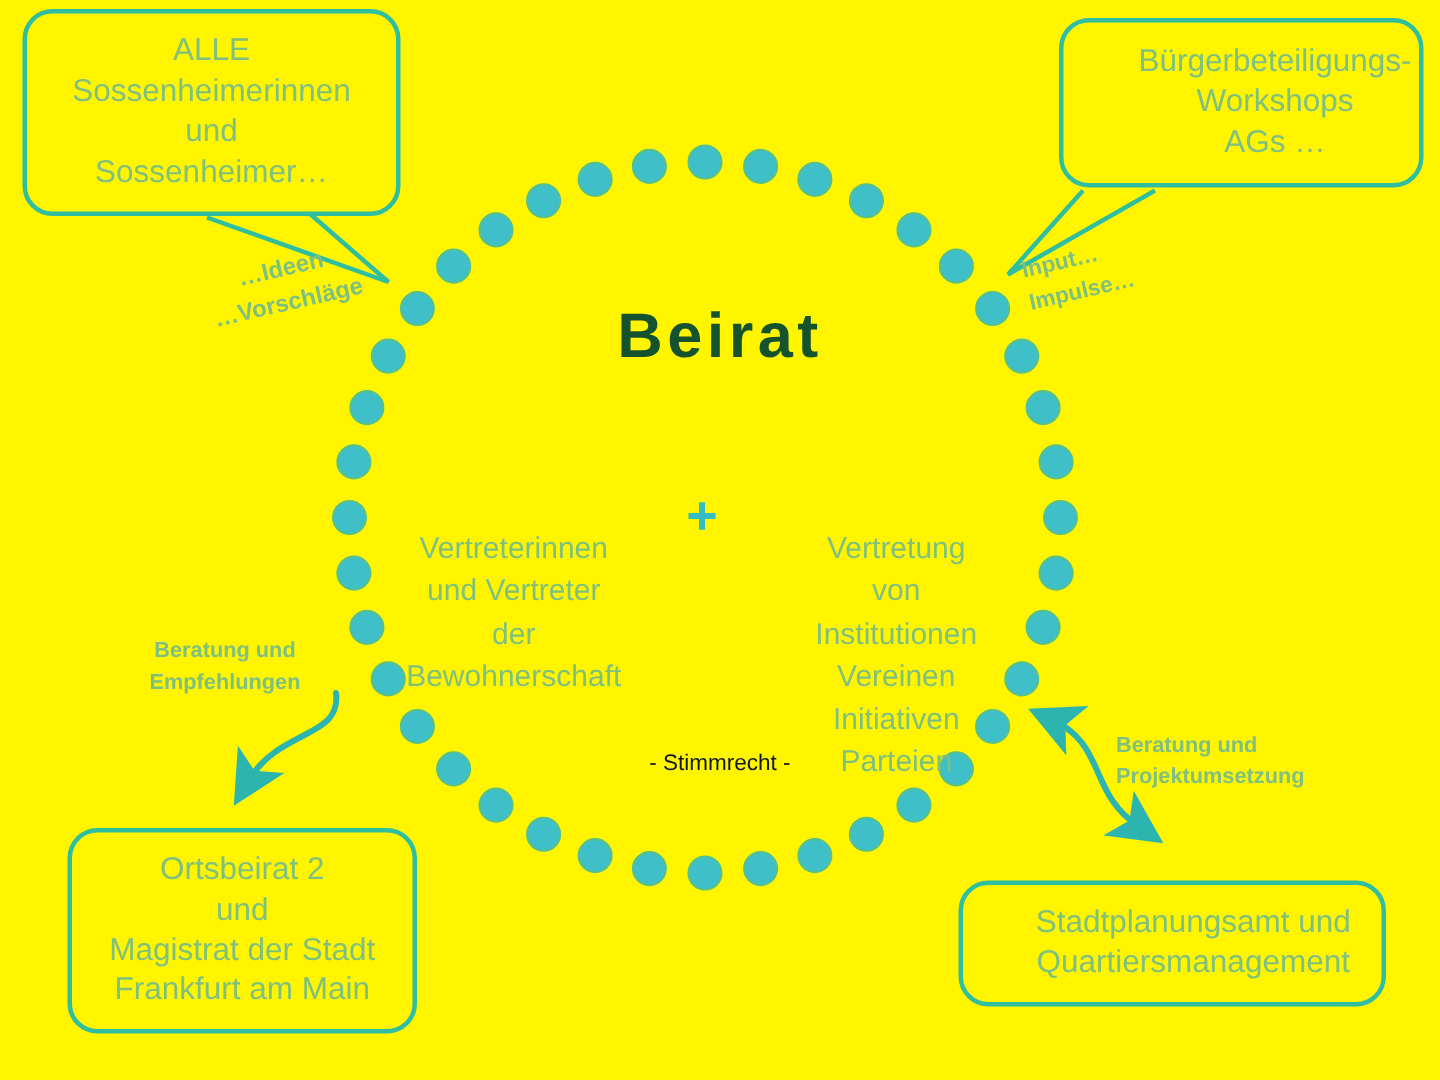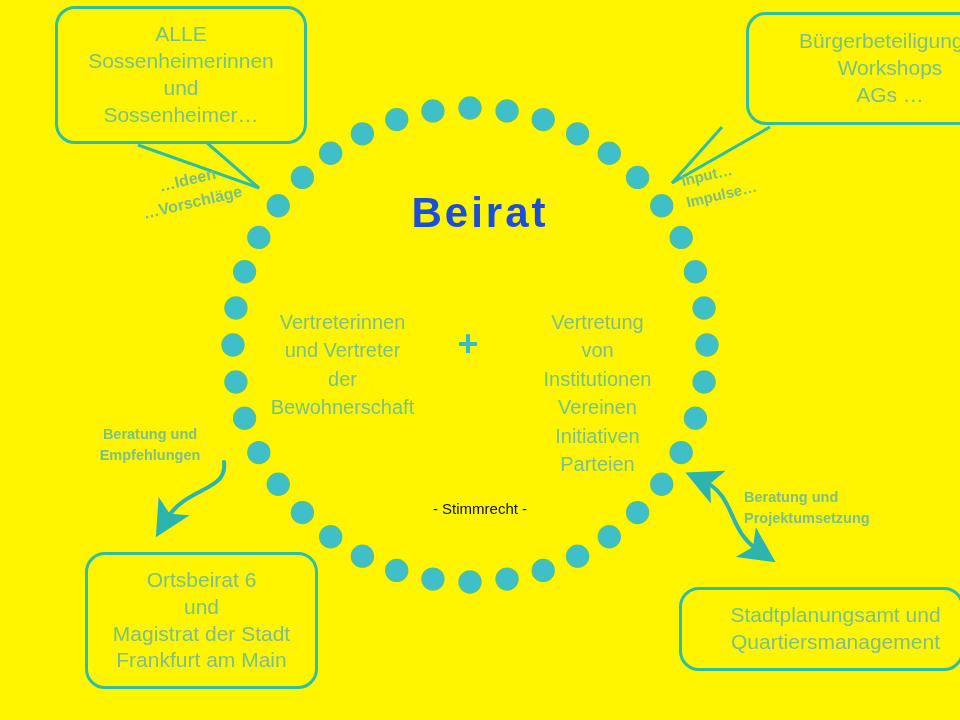--- a/index.html
+++ b/index.html
@@ -30,21 +30,20 @@
     box-sizing: border-box;
     border: 3px solid #2FBFA0;
     border-radius: 22px;
     display: flex;
     align-items: center;
     justify-content: center;
     text-align: center;
     color: #7EC07F;
     line-height: 1.28;
     white-space: pre-line;
-    margin-left: 40px;
   }
 
   #box-citizens {
     left: 15px; top: 6px;
     width: 252px; height: 138px;
     font-size: 21px;
     border-radius: 20px;
   }
   #box-workshops {
     left: 706px; top: 12px;
@@ -106,43 +105,44 @@
     width: 180px;
     font-size: 14.5px;
     font-weight: bold;
     line-height: 1.45;
     text-align: left;
   }
 
   
   #center-title {
     position: absolute;
-    left: 0; top: 189px;
+    left: 0; top: 200px;
     width: 960px;
     text-align: center;
     font-size: 42px;
     font-weight: bold;
     letter-spacing: 3px;
-    color: #1d4ed8;
+    color: #14532d;
   }
   #center-columns {
     position: absolute;
     left: 255px; top: 308px;
     width: 430px;
     display: flex;
     justify-content: space-between;
     align-items: flex-start;
   }
   .center-col {
     width: 175px;
     text-align: center;
     font-size: 20px;
     line-height: 1.42;
     color: #7EC07F;
     white-space: pre-line;
+    margin-top: 44px;
   }
   #plus-sign {
     position: absolute;
     left: 448px; top: 326px;
     width: 40px;
     text-align: center;
     font-size: 36px;
     font-weight: bold;
     color: #35BCC4;
     line-height: 1;
@@ -261,21 +261,21 @@
 Vereinen
 Initiativen
 Parteien</div>
   </div>
 
   <div id="plus-sign">+</div>
 
   <div id="center-footnote">- Stimmrecht -</div>
 
   <div class="box" id="box-ortsbeirat">
-    <span>Ortsbeirat 6
+    <span>Ortsbeirat 2
 und
 Magistrat der Stadt
 Frankfurt am Main</span>
   </div>
 
   <div class="box" id="box-stadtplanung">
     <span>Stadtplanungsamt und
 Quartiersmanagement</span>
   </div>
 

